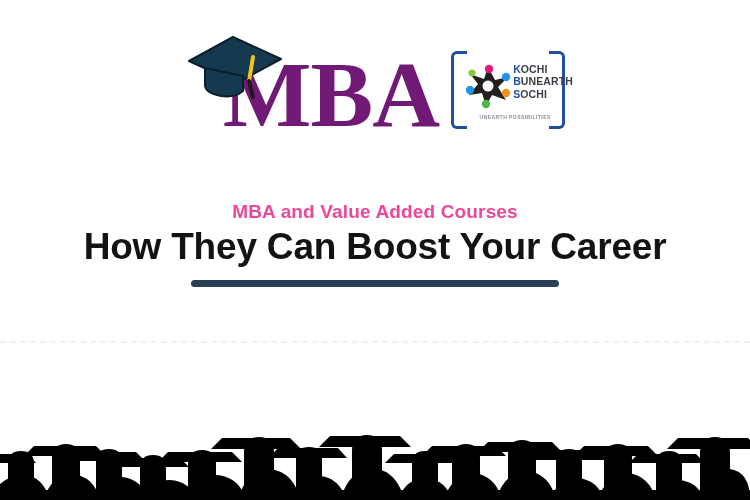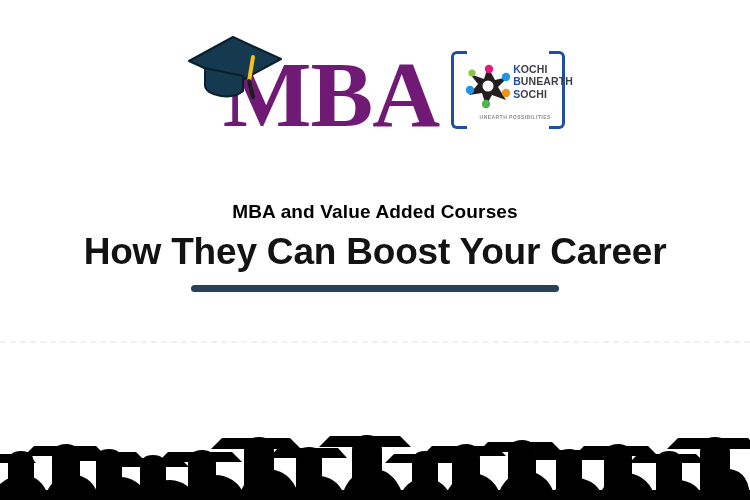--- a/index.html
+++ b/index.html
@@ -130,32 +130,31 @@
     position: absolute;
     left: 0;
     top: 200px;
     width: 750px;
     text-align: center;
   }
   #subtitle {
     font-family: "Liberation Sans", sans-serif;
     font-size: 19px;
     font-weight: 700;
-    color: #000000;
+    color: #ec4899;
     letter-spacing: 0.15px;
     line-height: 24px;
   }
   #headline {
     font-family: "Liberation Sans", sans-serif;
     font-size: 37px;
     font-weight: 700;
     color: #131313;
     letter-spacing: -0.2px;
     line-height: 45px;
-    margin-top: 5px;
     white-space: nowrap;
   }
   #headline-underline {
     width: 368px;
     height: 7px;
     margin: 11px auto 0 auto;
     background: #2a3f5a;
     border-radius: 4px;
   }
 

